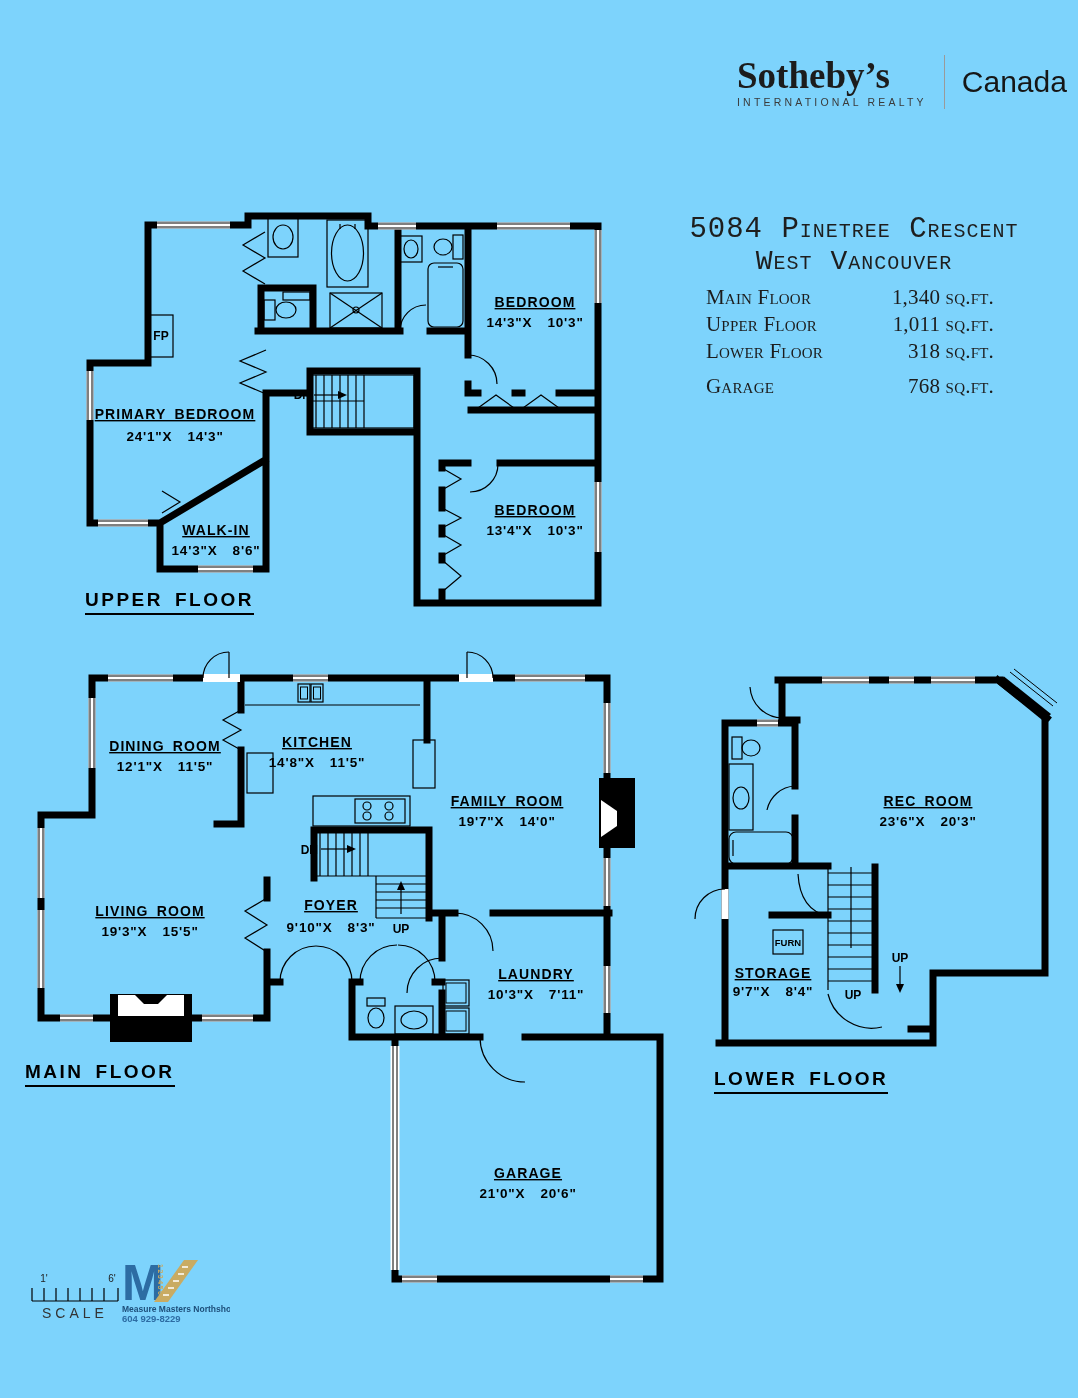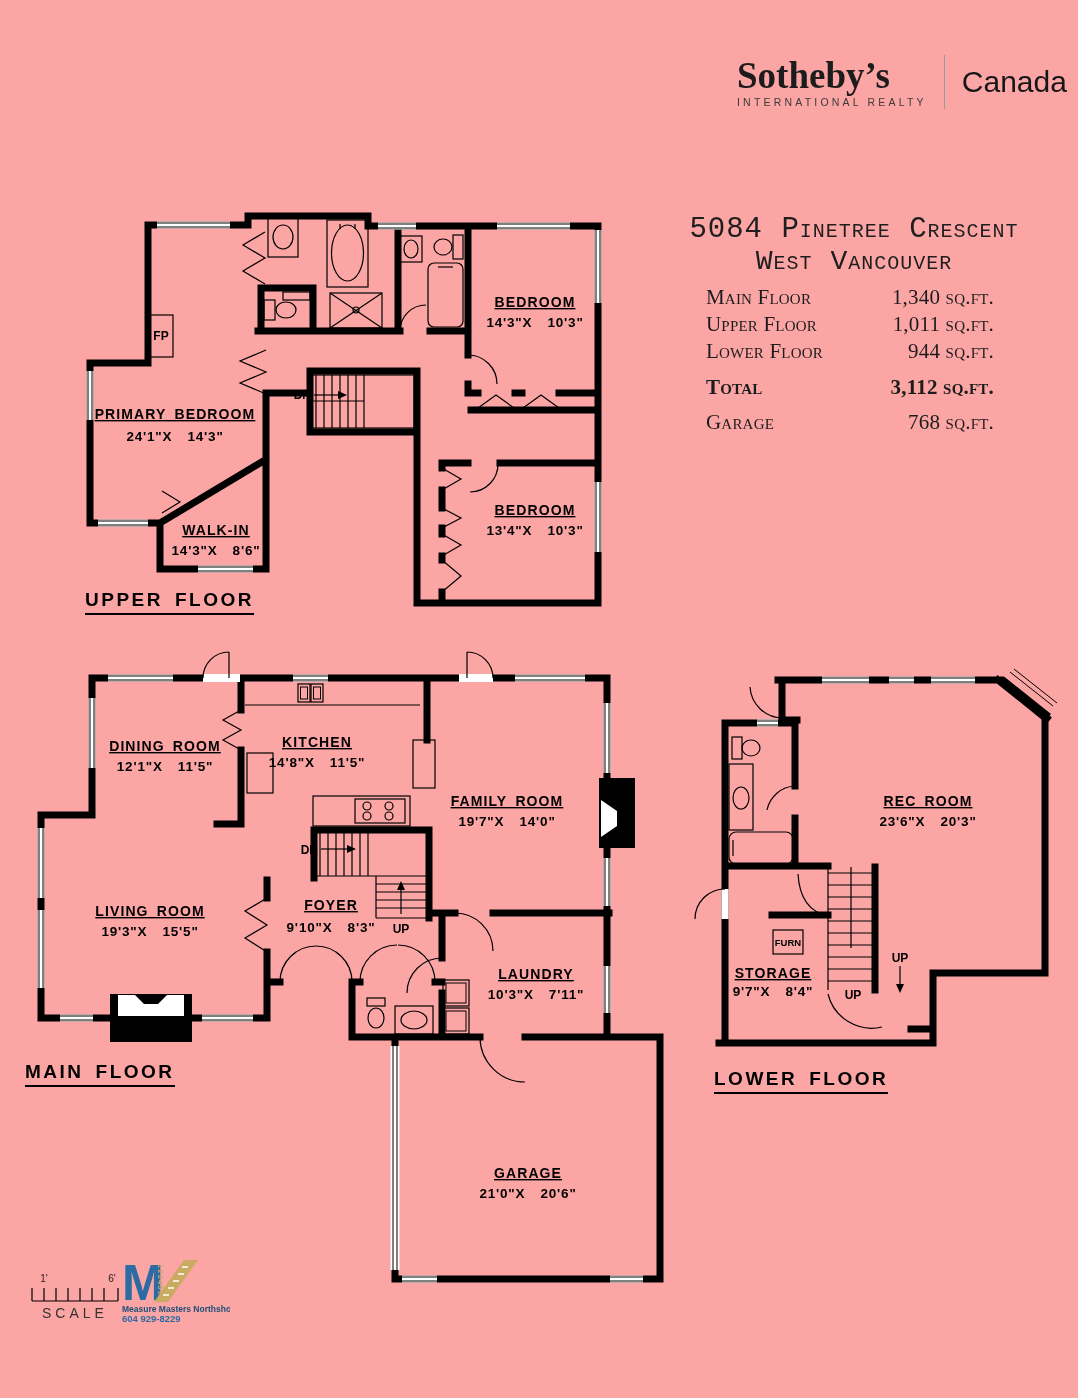--- a/index.html
+++ b/index.html
@@ -1,16 +1,16 @@
 <!DOCTYPE html>
 <html><head>
 <meta charset="utf-8">
 <style>
   html,body { margin:0; padding:0; background:#fff; }
-  .page { position:relative; width:1078px; height:1398px; background:#fca5a5;
+  .page { position:relative; width:1078px; height:1398px; background:#7dd3fc;
           font-family:"Liberation Sans",sans-serif; overflow:hidden; }
 
   
   .brand { position:absolute; left:737px; top:55px; display:flex; align-items:center; }
   .brand-left { display:flex; flex-direction:column; }
   .brand-name { font-family:"Liberation Serif",serif; font-weight:bold; font-size:37px;
                 color:#1c1c1c; line-height:1; }
   .brand-sub { font-size:10.5px; letter-spacing:3.2px; color:#3a3a3a; margin-top:2px; }
   .brand-div { width:1px; height:54px; background:#9a9a9a; margin:0 17px; }
   .brand-region { font-size:30px; color:#161616; }
@@ -72,25 +72,21 @@
     <div class="arow">
       <span>Main Floor</span>
       <span class="val"><span>1,340</span> <span>sq.ft.</span></span>
     </div>
     <div class="arow">
       <span>Upper Floor</span>
       <span class="val"><span>1,011</span> <span>sq.ft.</span></span>
     </div>
     <div class="arow">
       <span>Lower Floor</span>
-      <span class="val"><span>944</span> <span>sq.ft.</span></span>
-    </div>
-    <div class="arow arow-total">
-      <span>Total</span>
-      <span class="val"><span>3,112</span> <span>sq.ft.</span></span>
+      <span class="val"><span>318</span> <span>sq.ft.</span></span>
     </div>
     <div class="arow arow-garage">
       <span>Garage</span>
       <span class="val"><span>768</span> <span>sq.ft.</span></span>
     </div>
   </div>
 
   <svg class="plan" style="left:78px; top:188px;" width="560" height="432" viewBox="0 0 560 432">
     <g>
       <path class="wall" d="M70,37 H170 M170,37 V28 M170,28 H290 M290,28 V38 M290,38 H520

